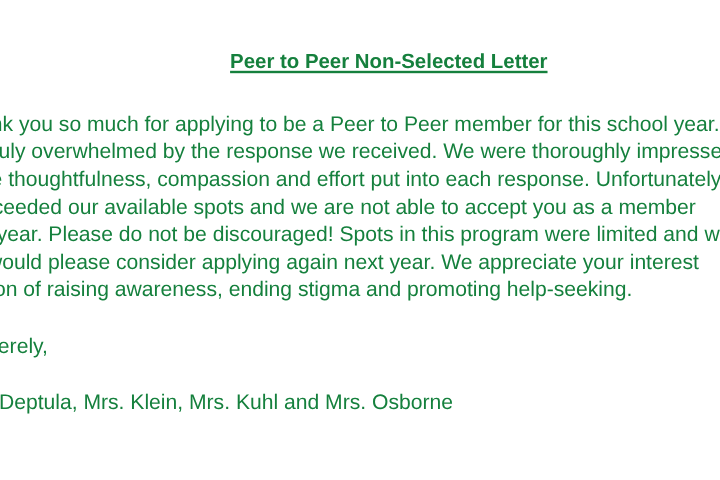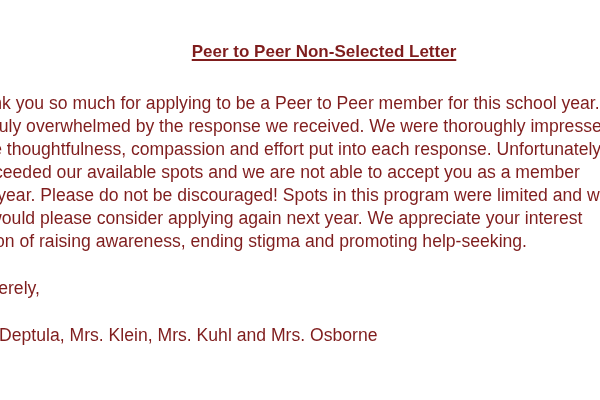--- a/index.html
+++ b/index.html
@@ -8,21 +8,21 @@
       width: 600px;
       height: 400px;
       background: #ffffff;
       overflow: hidden;
     }
     .page {
       position: relative;
       width: 570px;
       height: 400px;
       font-family: "Liberation Sans", sans-serif;
-      color: #7f1d1d;
+      color: #15803d;
     }
     .title {
       position: absolute;
       left: 0;
       top: 42px;
       width: 648px;
       text-align: center;
       font-weight: bold;
       font-size: 17px;
       text-decoration: underline;

